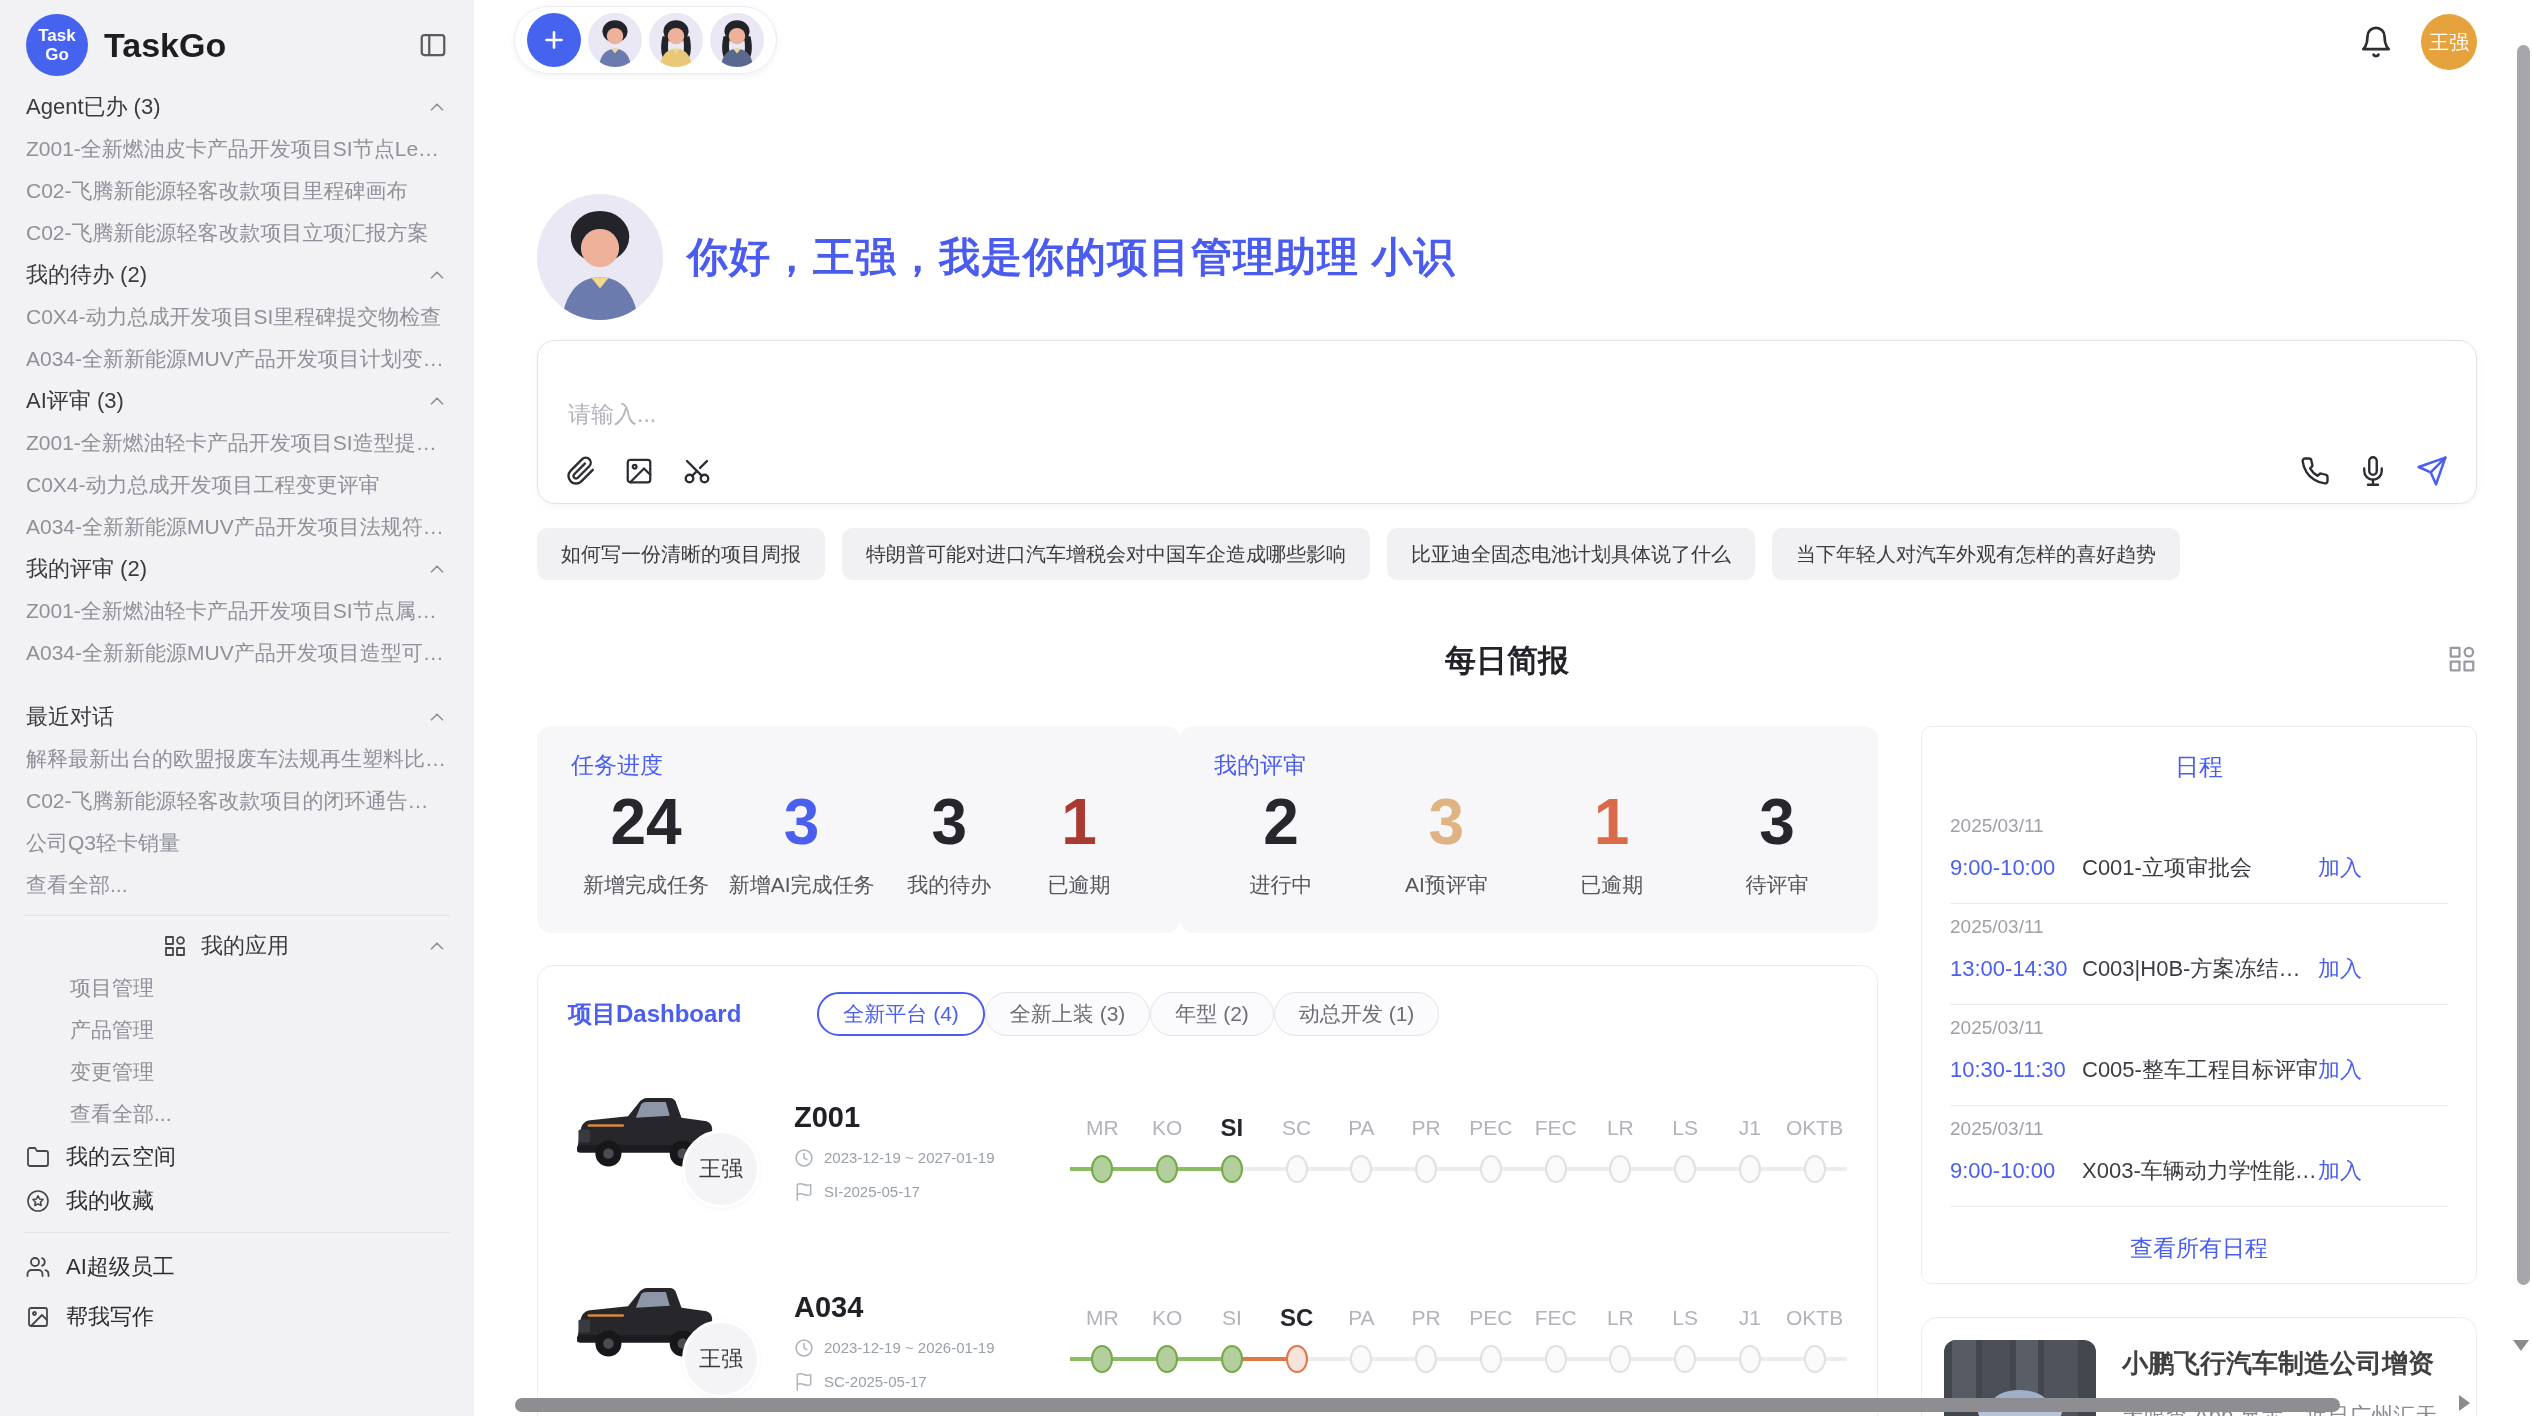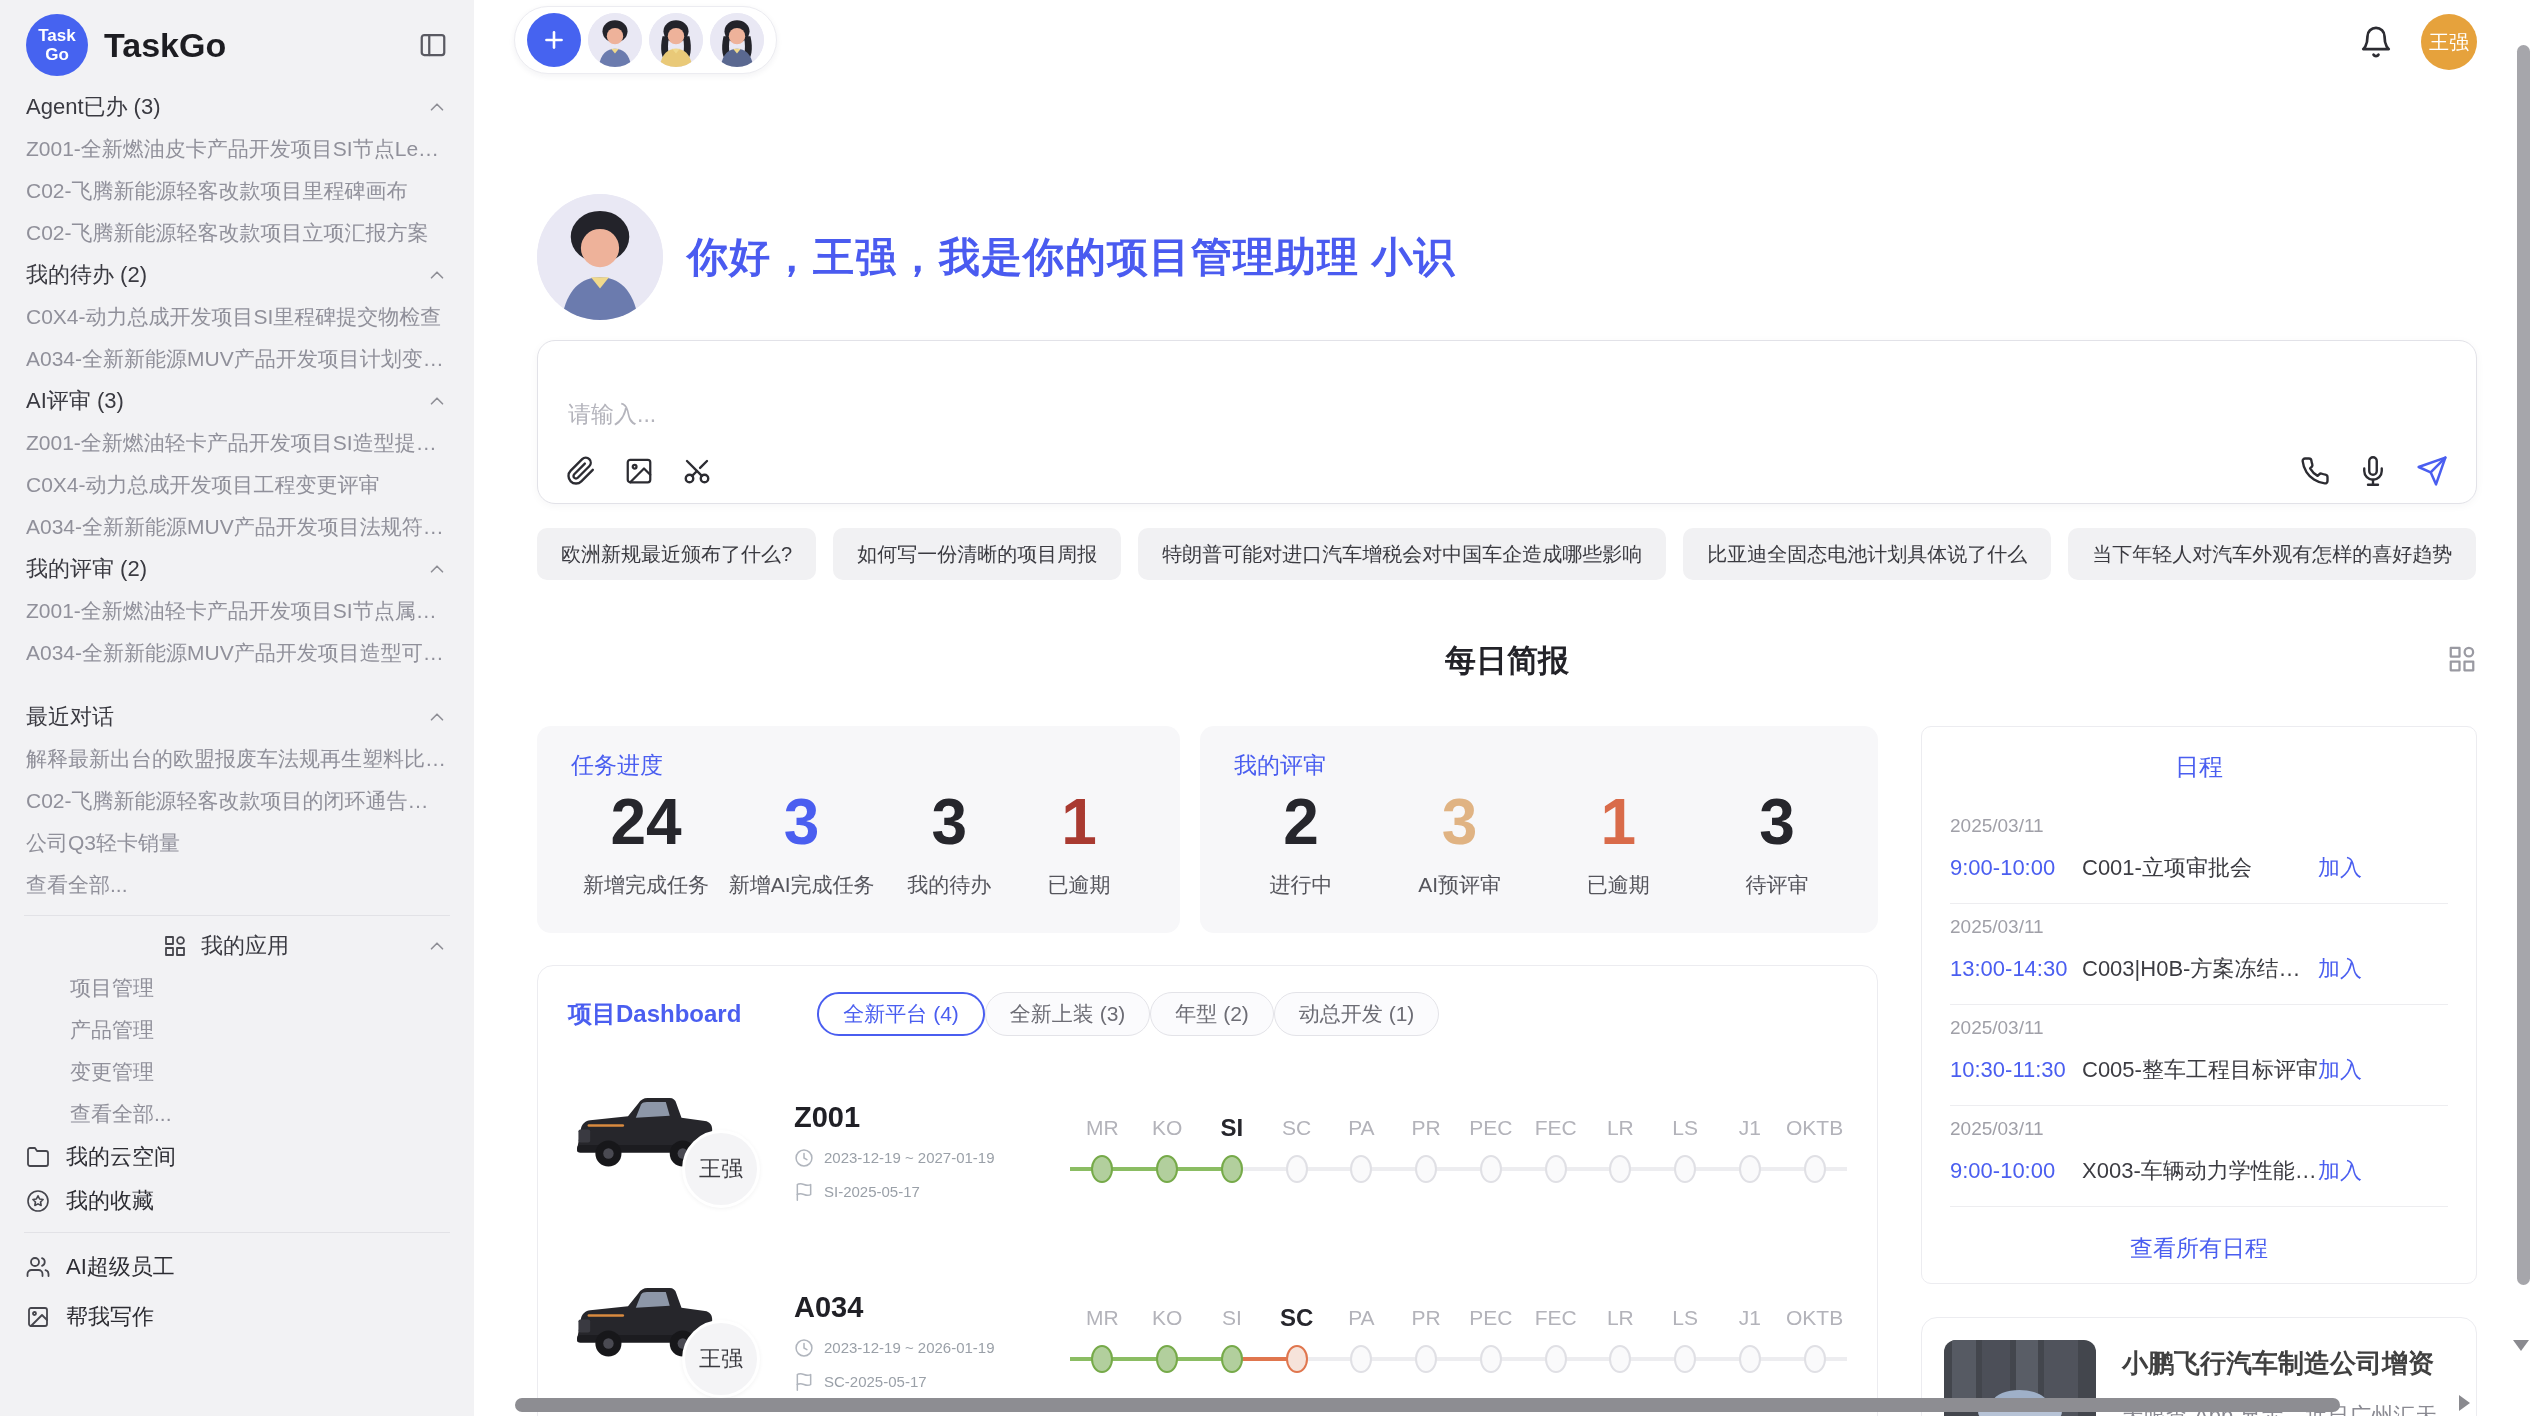--- a/index.html
+++ b/index.html
@@ -65,21 +65,21 @@
     font-size:20px; color:#3a3a40; cursor:pointer; flex:0 0 auto; }
 
   .brief-head { margin-top:60px; position:relative; text-align:center; height:40px; }
   .brief-title { font-size:31px; font-weight:700; color:#222228; }
   .brief-grid { position:absolute; right:0; top:4px; color:#9a9aa2; cursor:pointer; }
 
   .columns { margin-top:46px; display:flex; gap:43px; align-items:flex-start; }
   .col-left { width:1341px; flex:0 0 1341px; }
   .col-right { flex:1; }
 
-  .stats-row { display:flex; gap:20px; }
+  .stats-row { display:flex; }
   .stat-card { background:#f7f7f9; border-radius:14px; height:207px; padding:24px 34px; }
   .stat-card.c1 { width:643px; flex:0 0 643px; }
   .stat-card.c2 { flex:1; }
   .stat-title { font-size:23px; color:#4a5ef0; }
   .stat-cols { display:flex; justify-content:space-between; padding:0 12px; margin-top:6px; }
   .stat-col { text-align:center; min-width:110px; }
   .stat-num { font-size:64px; font-weight:600; line-height:1.1; }
   .stat-lbl { margin-top:14px; font-size:21px; color:#55555c; }
   .c-dark { color:#26262c; } .c-blue { color:#4a5ef0; } .c-red { color:#a93a31; }
   .c-tan { color:#e0b383; } .c-orange { color:#d96b4a; }
@@ -400,21 +400,20 @@
                 <svg width="32" height="32" viewBox="0 0 24 24" fill="none" stroke="currentColor" stroke-width="1.9" stroke-linecap="round" stroke-linejoin="round">
                   <line x1="22" y1="2" x2="11" y2="13"></line>
                   <polygon points="22 2 15 22 11 13 2 9 22 2"></polygon>
                 </svg>
               </span>
           </span>
         </div>
       </div>
 
       <div class="chips" id="chips">
-          <div class="chip">欧洲新规最近颁布了什么?</div>
           <div class="chip">如何写一份清晰的项目周报</div>
           <div class="chip">特朗普可能对进口汽车增税会对中国车企造成哪些影响</div>
           <div class="chip">比亚迪全固态电池计划具体说了什么</div>
           <div class="chip">当下年轻人对汽车外观有怎样的喜好趋势</div>
         </div>
 
       <div class="brief-head">
         <span class="brief-title">每日简报</span>
         <span class="icn brief-grid" id="brief-grid">
             <svg width="30" height="30" viewBox="0 0 24 24" fill="none" stroke="currentColor" stroke-width="1.8" stroke-linecap="round" stroke-linejoin="round">

